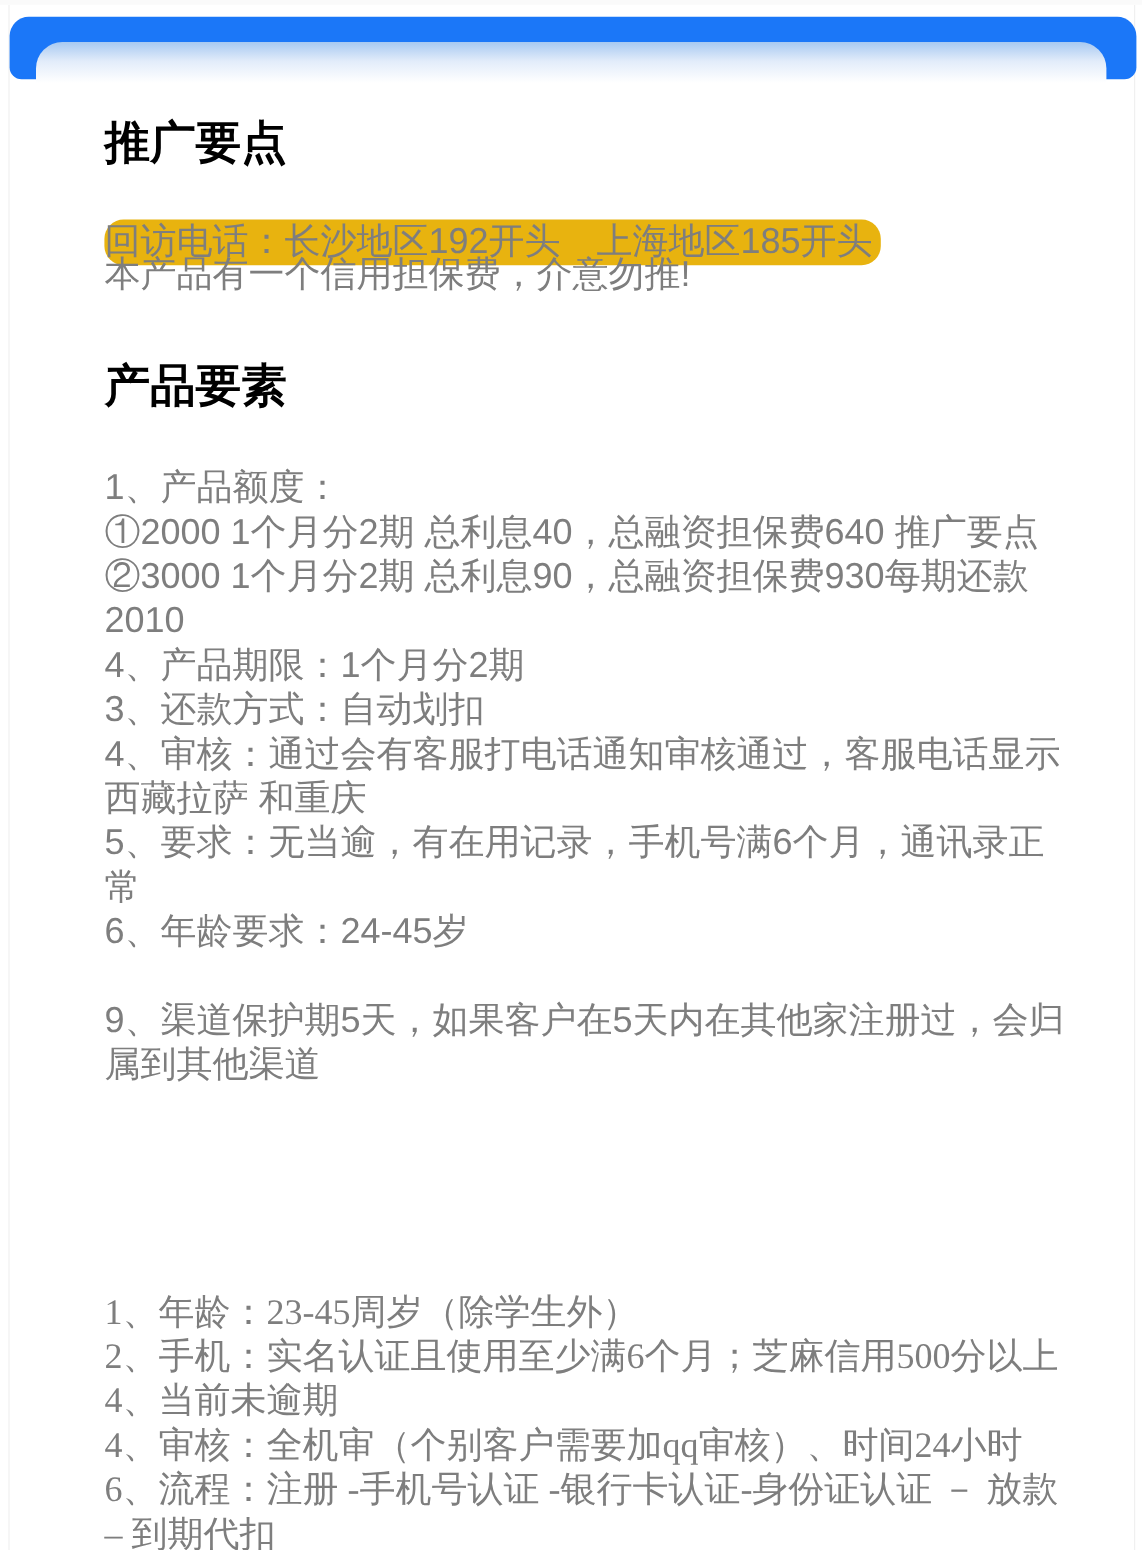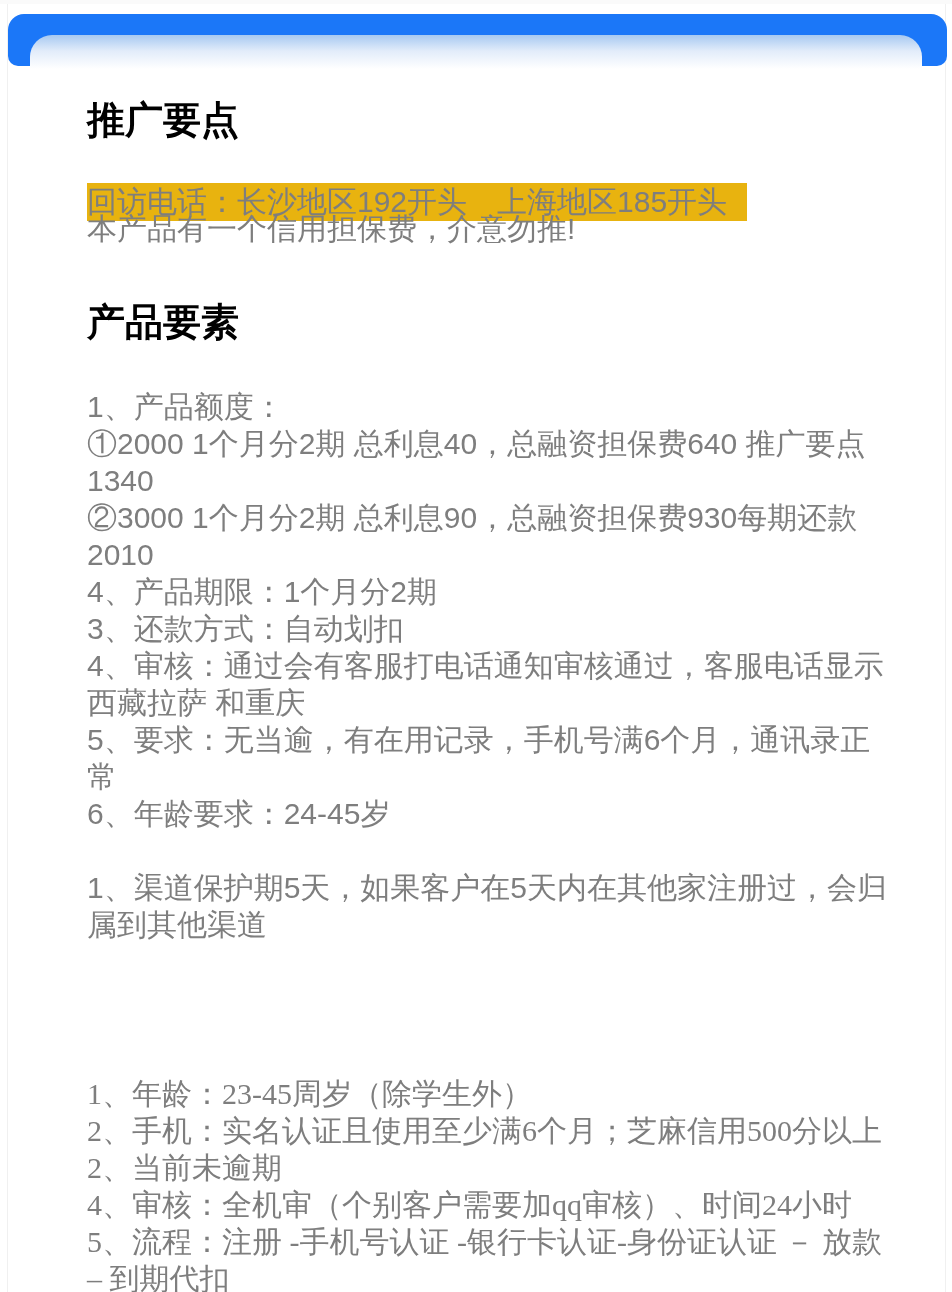--- a/index.html
+++ b/index.html
@@ -29,21 +29,21 @@
   .h-product{top:264px;}
   .h-entry{top:948px;}
   .para{
     position:absolute;left:57px;
     font-size:30px;color:#7E7E7E;line-height:37px;white-space:nowrap;
   }
   .para .line{min-height:37px;}
   .hl-block{position:absolute;left:57px;top:148px;white-space:nowrap;}
   .hl{
     display:inline-block;background:#E8B30F;color:#7E7E7E;
-    font-size:30px;height:38px;line-height:38px;padding-right:20px;
+    font-size:30px;height:38px;line-height:38px;padding-right:7px;border-radius:16px;
   }
   .notice{top:175px;}
   .p-product{top:353px;}
   .p-entry{top:1040px;font-family:Liberation Serif, serif;}
 </style>
 </head>
 <body>
 
 <div class="screen">
   <div class="page-edge edge-left"></div>
@@ -58,38 +58,37 @@
       <span class="hl">回访电话：长沙地区192开头　上海地区185开头</span>
     </div>
 
     <div class="para notice">本产品有一个信用担保费，介意勿推!</div>
 
     <h1 class="section-heading h-product">产品要素</h1>
 
     <div class="para p-product">
         <div class="line">1、产品额度：</div>
         <div class="line">①2000 1个月分2期 总利息40，总融资担保费640 推广要点</div>
-        <div class="line">1340</div>
         <div class="line">②3000 1个月分2期 总利息90，总融资担保费930每期还款</div>
         <div class="line">2010</div>
         <div class="line">4、产品期限：1个月分2期</div>
         <div class="line">3、还款方式：自动划扣</div>
         <div class="line">4、审核：通过会有客服打电话通知审核通过，客服电话显示</div>
         <div class="line">西藏拉萨 和重庆</div>
         <div class="line">5、要求：无当逾，有在用记录，手机号满6个月，通讯录正</div>
         <div class="line">常</div>
         <div class="line">6、年龄要求：24-45岁</div>
         <div class="line"></div>
-        <div class="line">1、渠道保护期5天，如果客户在5天内在其他家注册过，会归</div>
+        <div class="line">9、渠道保护期5天，如果客户在5天内在其他家注册过，会归</div>
         <div class="line">属到其他渠道</div>
       </div>
 
 
     <div class="para p-entry">
         <div class="line">1、年龄：23-45周岁（除学生外）</div>
         <div class="line">2、手机：实名认证且使用至少满6个月；芝麻信用500分以上</div>
-        <div class="line">2、当前未逾期</div>
+        <div class="line">4、当前未逾期</div>
         <div class="line">4、审核：全机审（个别客户需要加qq审核）、时间24小时</div>
-        <div class="line">5、流程：注册 -手机号认证 -银行卡认证-身份证认证 － 放款</div>
+        <div class="line">6、流程：注册 -手机号认证 -银行卡认证-身份证认证 － 放款</div>
         <div class="line">– 到期代扣</div>
       </div>
   </div>
 </div>
 
 </body></html>

